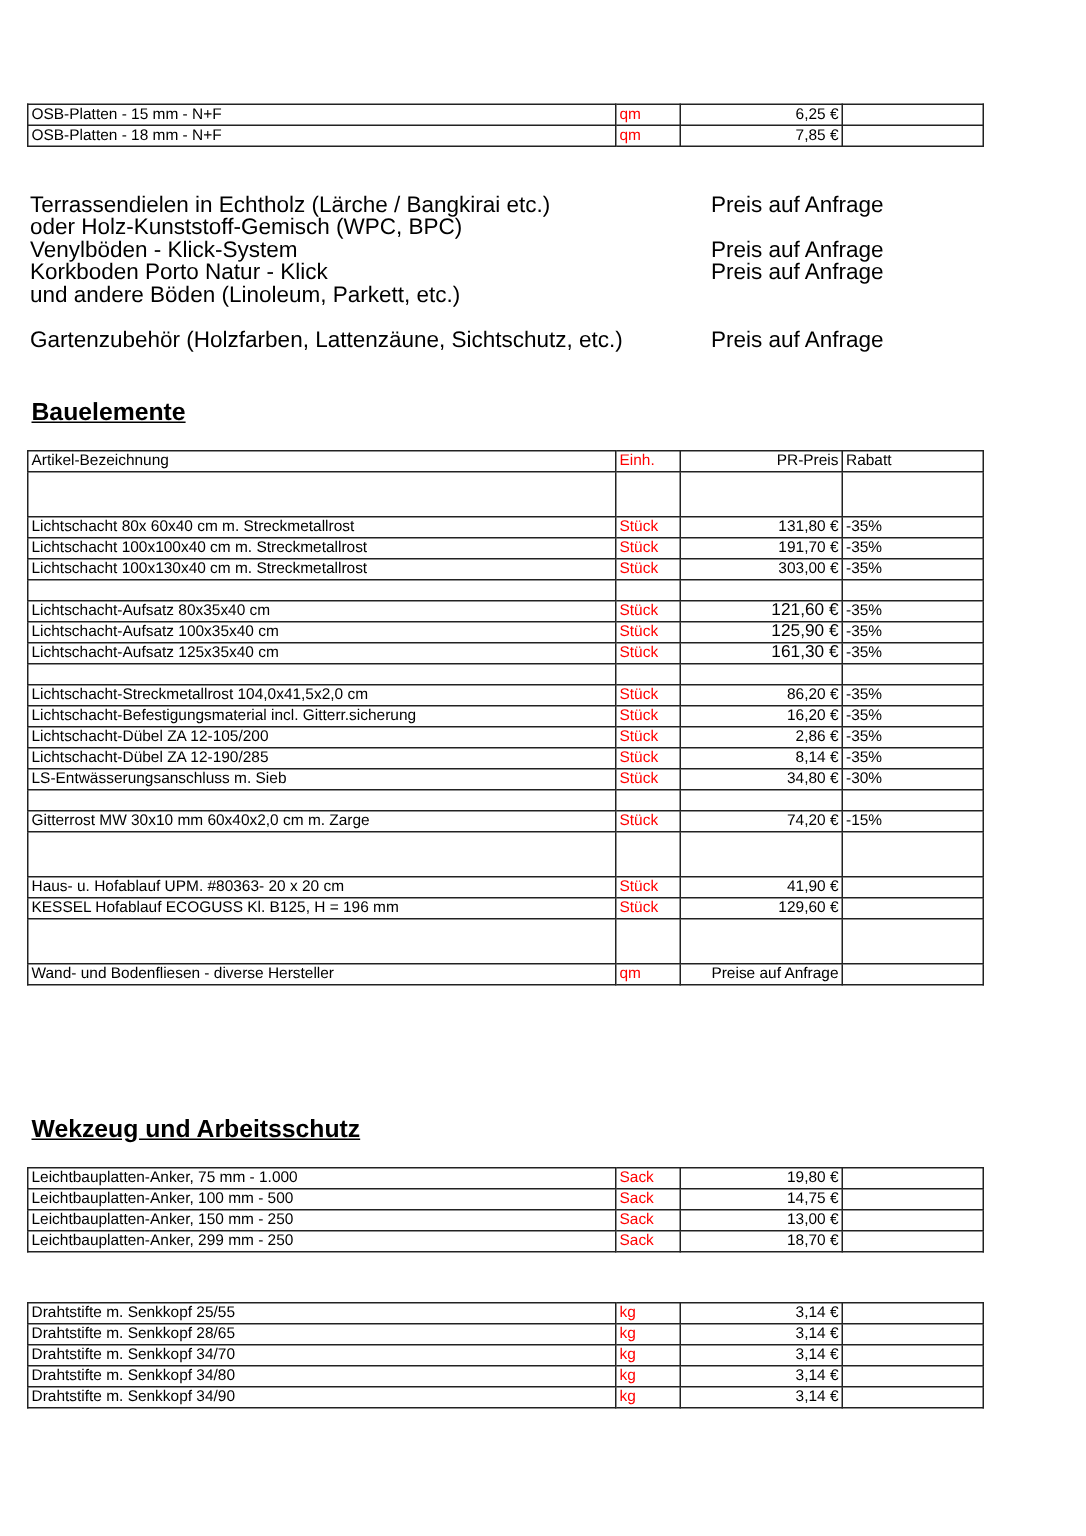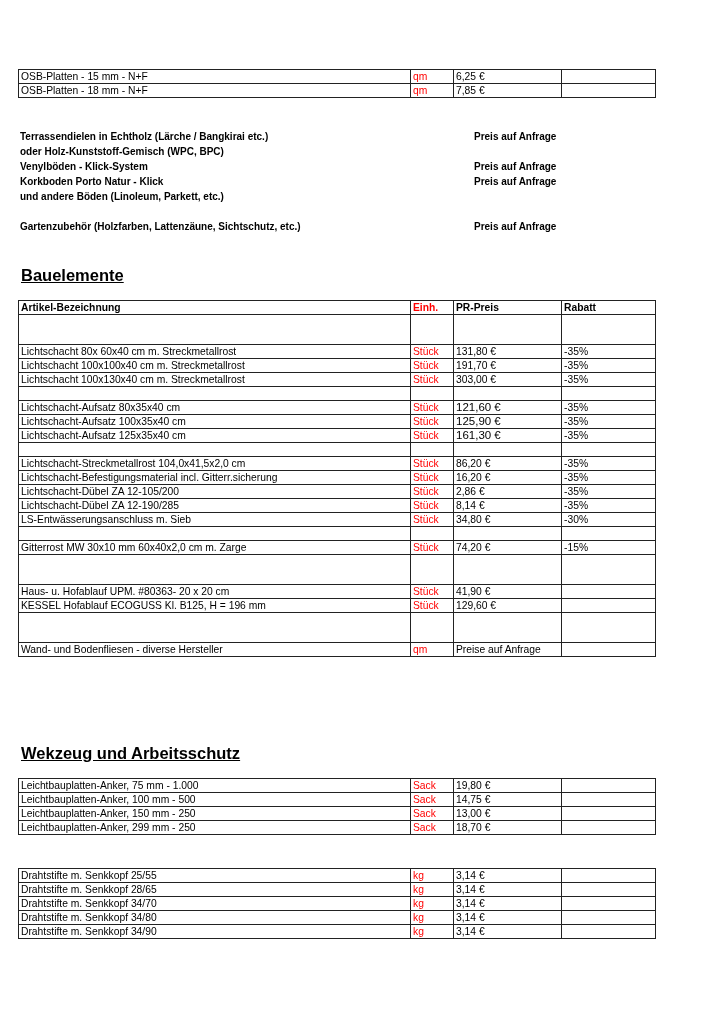--- a/index.html
+++ b/index.html
@@ -6,26 +6,26 @@
   body { width:724px; height:1024px; position:relative; overflow:hidden;
          font-family:"Liberation Sans", sans-serif; color:#000; }
   table.pl { position:absolute; left:18px; width:637px; border-collapse:collapse; table-layout:fixed;
              font-size:10.3px; font-family:"Liberation Sans", sans-serif; }
   table.pl td { border:1.5px solid #222; padding:0 2px; height:13px; line-height:13px; white-space:nowrap; overflow:hidden; vertical-align:bottom; }
   table.pl col.c1 { width:392px; }
   table.pl col.c2 { width:43px; }
   table.pl col.c3 { width:108px; }
   table.pl col.c4 { width:94px; }
   td.unit { color:#ff0000; }
-  td.price { text-align:left; }
+  td.price { text-align:right; }
   td.rab { text-align:left; }
-  tr.hdr td { font-weight:bold; }
+  tr.hdr td { font-weight:normal; }
   tr.tall td { height:29px; }
   tr.blank td { height:13px; }
-  .plain { position:absolute; font-size:10px; line-height:15px;font-weight:bold; }
+  .plain { position:absolute; font-size:15px; line-height:15px; }
   .heading { position:absolute; left:21px; font-size:16.5px; font-weight:bold; text-decoration:underline; }
 </style>
 </head>
 <body>
 
 <table class="pl" style="top:69px;">
   <colgroup>
       <col class="c1">
       <col class="c2">
       <col class="c3">

